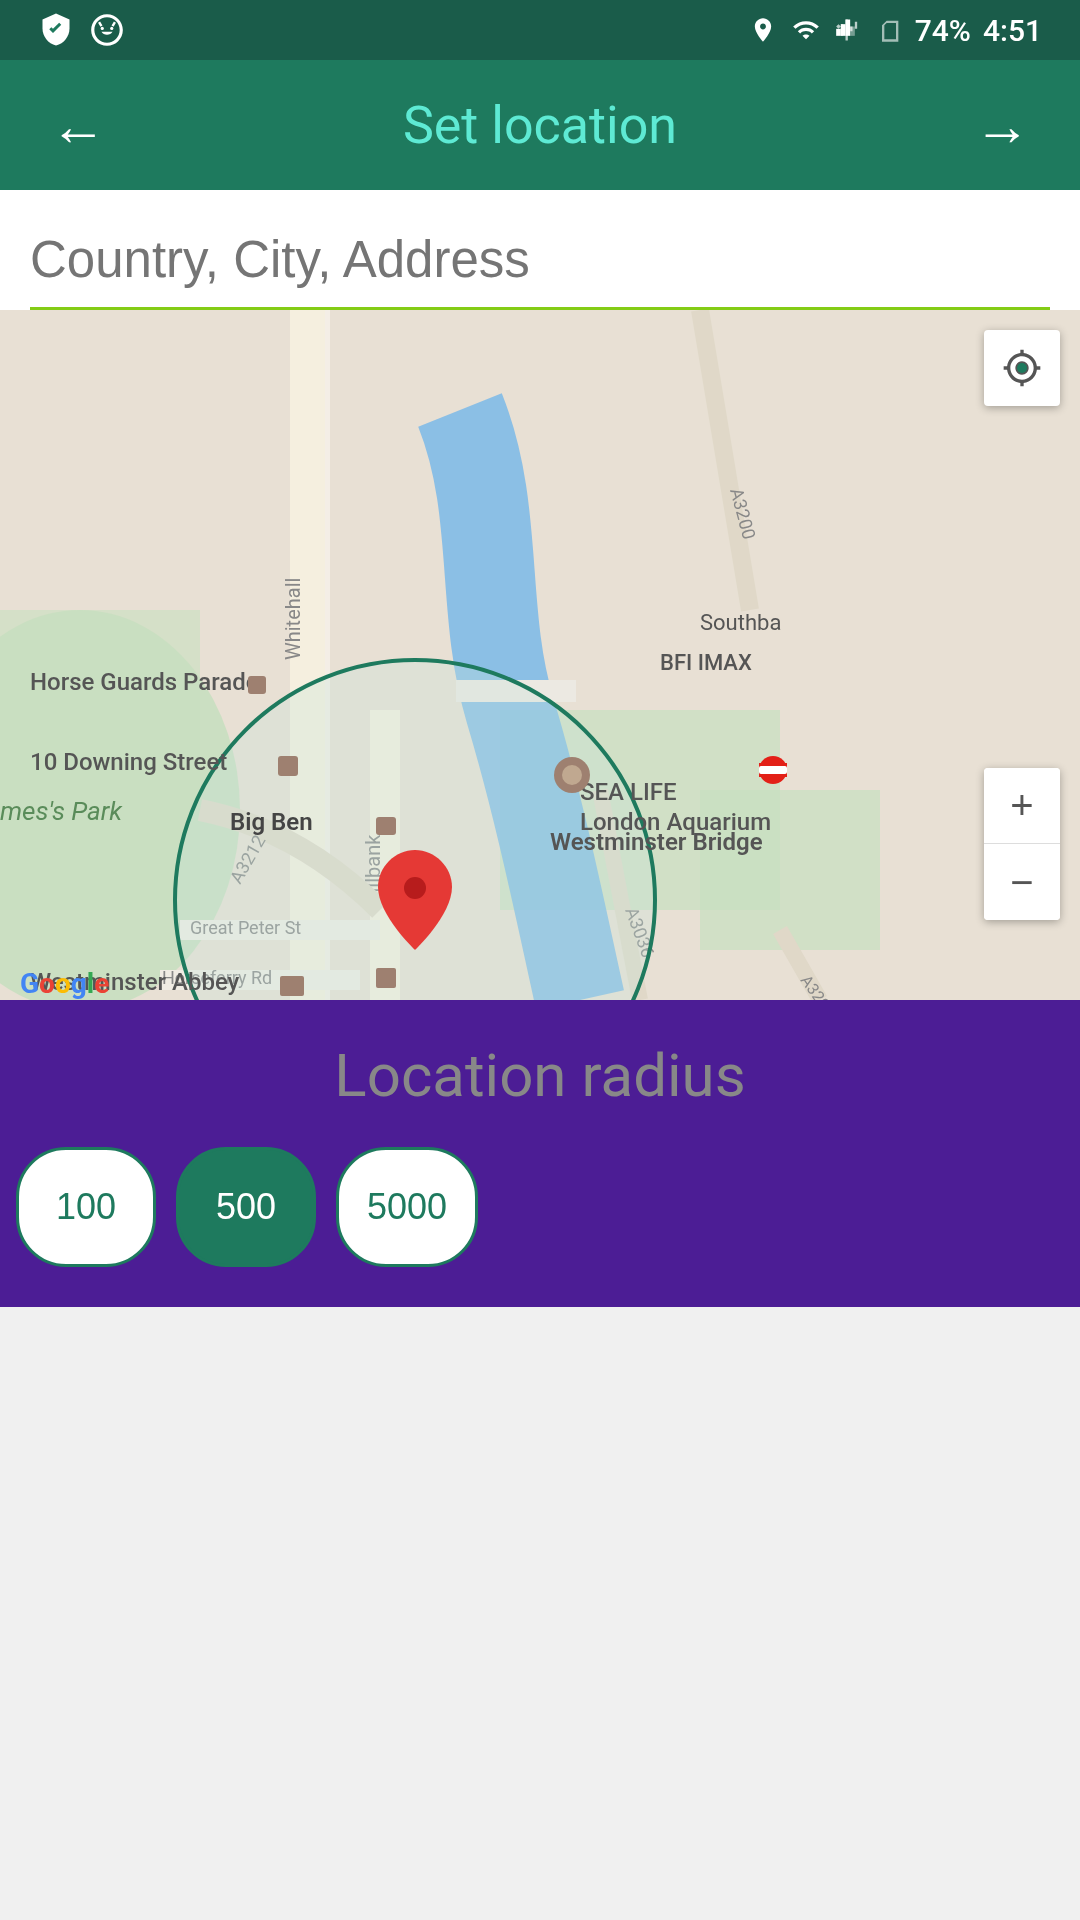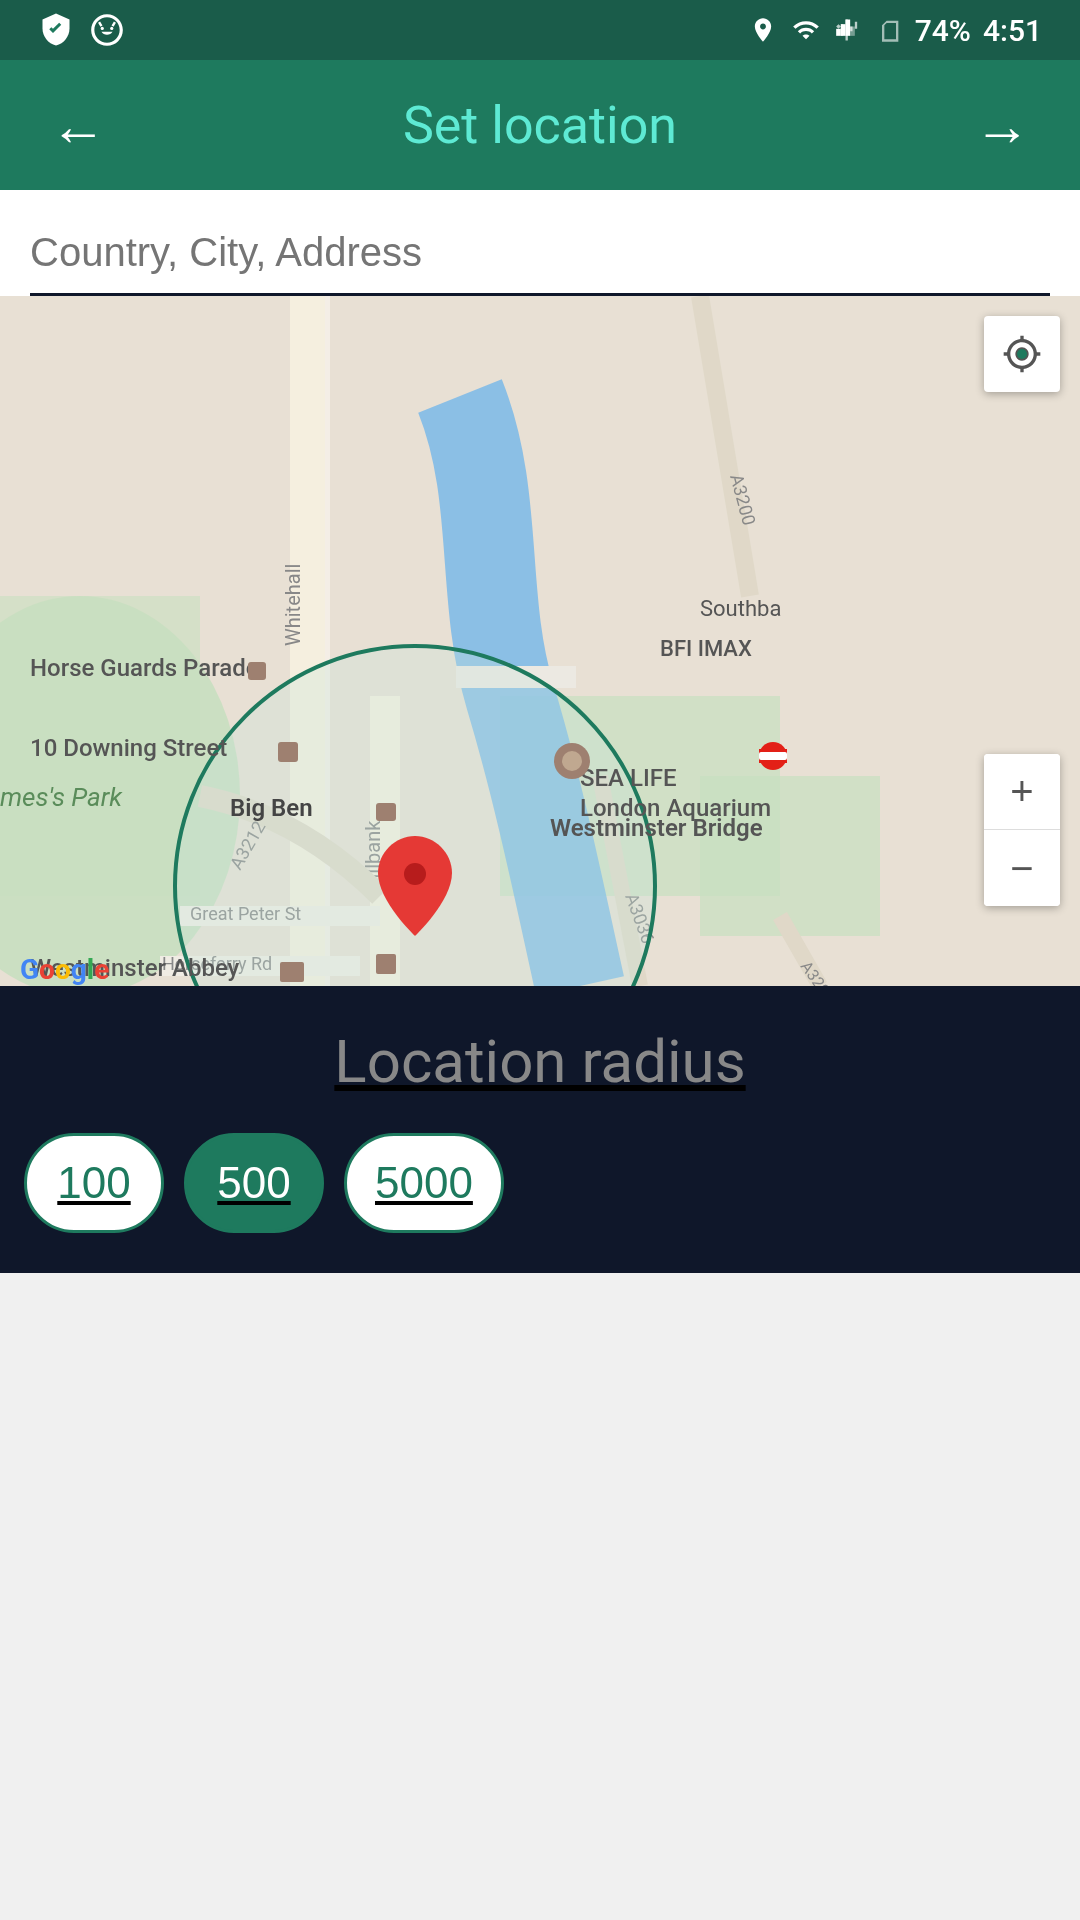--- a/index.html
+++ b/index.html
@@ -75,24 +75,24 @@
     }
 
     
     .search-container {
       background: white;
       padding: 20px 30px 0;
     }
 
     .search-input {
       width: 100%;
-      font-size: 40px;
+      font-size: 51px;
       color: #aaa;
       border: none;
-      border-bottom: 3px solid #0f172a;
+      border-bottom: 3px solid #84cc16;
       padding: 20px 0 18px;
       outline: none;
       background: transparent;
     }
 
     
     .map-container {
       position: relative;
       width: 1080px;
       height: 690px;
@@ -163,24 +163,23 @@
     }
     .google-logo .g-blue { color: #4285F4; }
     .google-logo .g-red { color: #EA4335; }
     .google-logo .g-yellow { color: #FBBC05; }
     .google-logo .g-blue2 { color: #4285F4; }
     .google-logo .g-green { color: #34A853; }
     .google-logo .g-red2 { color: #EA4335; }
 
     
     .radius-section {
-      background: #0f172a;
-      padding: 40px 8px 30px;
+      background: #4c1d95;
+      padding: 40px 0 30px;
       text-align: center;
-      text-decoration: underline;
     }
 
     .radius-title {
       font-size: 60px;
       color: #888;
       font-weight: 400;
       margin-bottom: 36px;
     }
 
     .radius-options {
@@ -190,26 +189,26 @@
       padding: 0 16px 10px;
       overflow-x: auto;
       scrollbar-width: none;
     }
 
     .radius-options::-webkit-scrollbar { display: none; }
 
     .radius-btn {
       flex-shrink: 0;
       min-width: 140px;
-      height: 100px;
+      height: 120px;
       border: 3px solid #1e7a5e;
       border-radius: 50px;
       background: white;
       color: #1e7a5e;
-      font-size: 44px;
+      font-size: 36px;
       font-weight: 500;
       cursor: pointer;
       display: flex;
       align-items: center;
       justify-content: center;
       padding: 0 28px;
     }
 
     .radius-btn.active {
       background: #1e7a5e;

